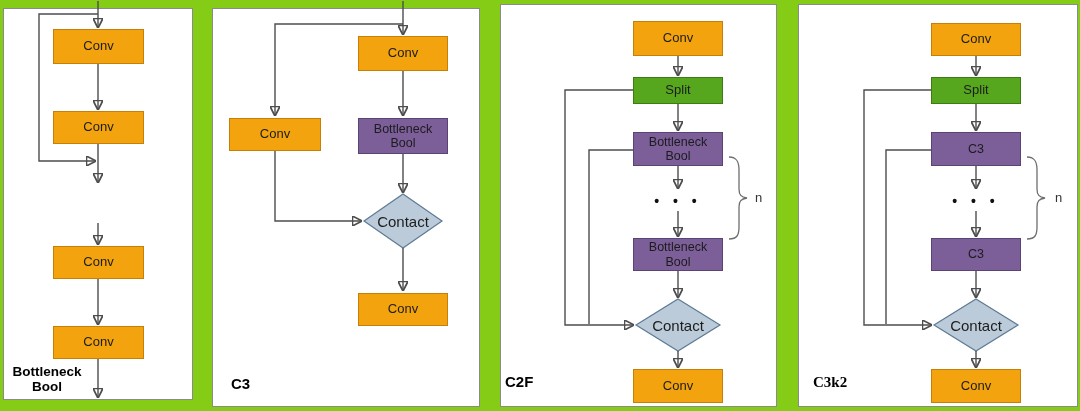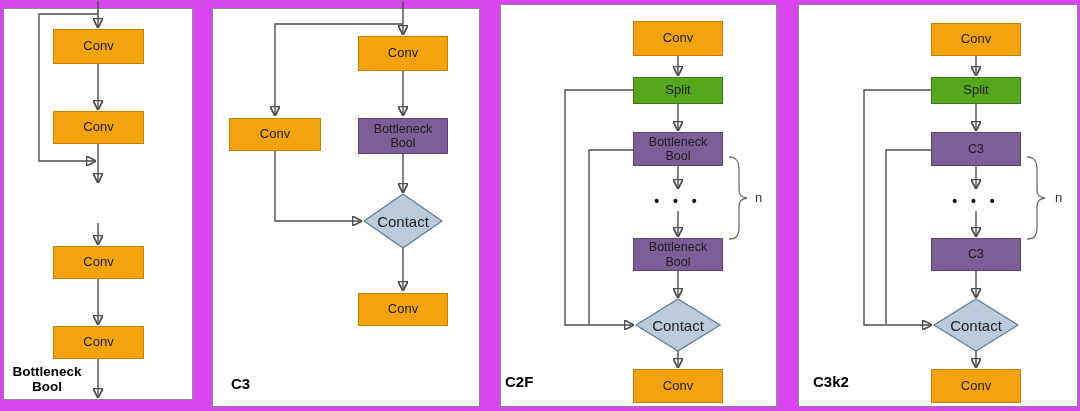--- a/index.html
+++ b/index.html
@@ -1,17 +1,17 @@
 <!DOCTYPE html>
 <html><head>
 <meta charset="utf-8">
 <style>
   html,body{margin:0;padding:0;background:#ffffff;}
   #stage{
-    position:relative;width:1080px;height:411px;background:#d946ef;overflow:hidden;
+    position:relative;width:1080px;height:411px;background:#84cc16;overflow:hidden;
     font-family:"Liberation Sans", sans-serif;
   }
   .panel{position:absolute;background:#ffffff;border:1.6px solid #8a8a8a;box-sizing:border-box;}
   .wires{position:absolute;left:0;top:0;overflow:visible;}
   .wires path{stroke:#4d4d4d;stroke-width:1.4;fill:none;}
   .wires path.brace{stroke:#6e6e6e;stroke-width:1.3;fill:none;}
   .wires polygon.diamond{fill:#bccbd9;stroke:#5c7a94;stroke-width:1.2;}
   .node{
     position:absolute;display:flex;align-items:center;justify-content:center;
     box-sizing:border-box;text-align:center;color:#1c1c1c;font-size:13px;
@@ -130,16 +130,16 @@
       <path class="brace" d="M228,152 C236,152 238,157 238,165 L238,184 C238,190 240,192 246,193 C240,194 238,196 238,202 L238,222 C238,230 236,234 228,234"></path>
     </svg>
     <div class="node conv" style="left:132px;top:18px;width:90px;height:33px;">Conv</div>
     <div class="node split" style="left:132px;top:72px;width:90px;height:27px;">Split</div>
     <div class="node block" style="left:132px;top:127px;width:90px;height:34px;">C3</div>
     <div class="dots" style="left:147px;top:188px;width:60px;">• • •</div>
     <div class="node block" style="left:132px;top:233px;width:90px;height:33px;">C3</div>
     <div class="n-label" style="left:256px;top:185px;">n</div>
     <div class="diamond-label" style="left:141px;top:306px;width:72px;height:28px;">Contact</div>
     <div class="node conv" style="left:132px;top:364px;width:90px;height:34px;">Conv</div>
-    <div class="panel-label" style="left:14px;top:369px;">C3k2</div>
+    <div class="panel-label" style="left:14px;top:369px;font-family:Liberation Serif, serif;">C3k2</div>
   </div>
 
 </div>
 
 </body></html>

